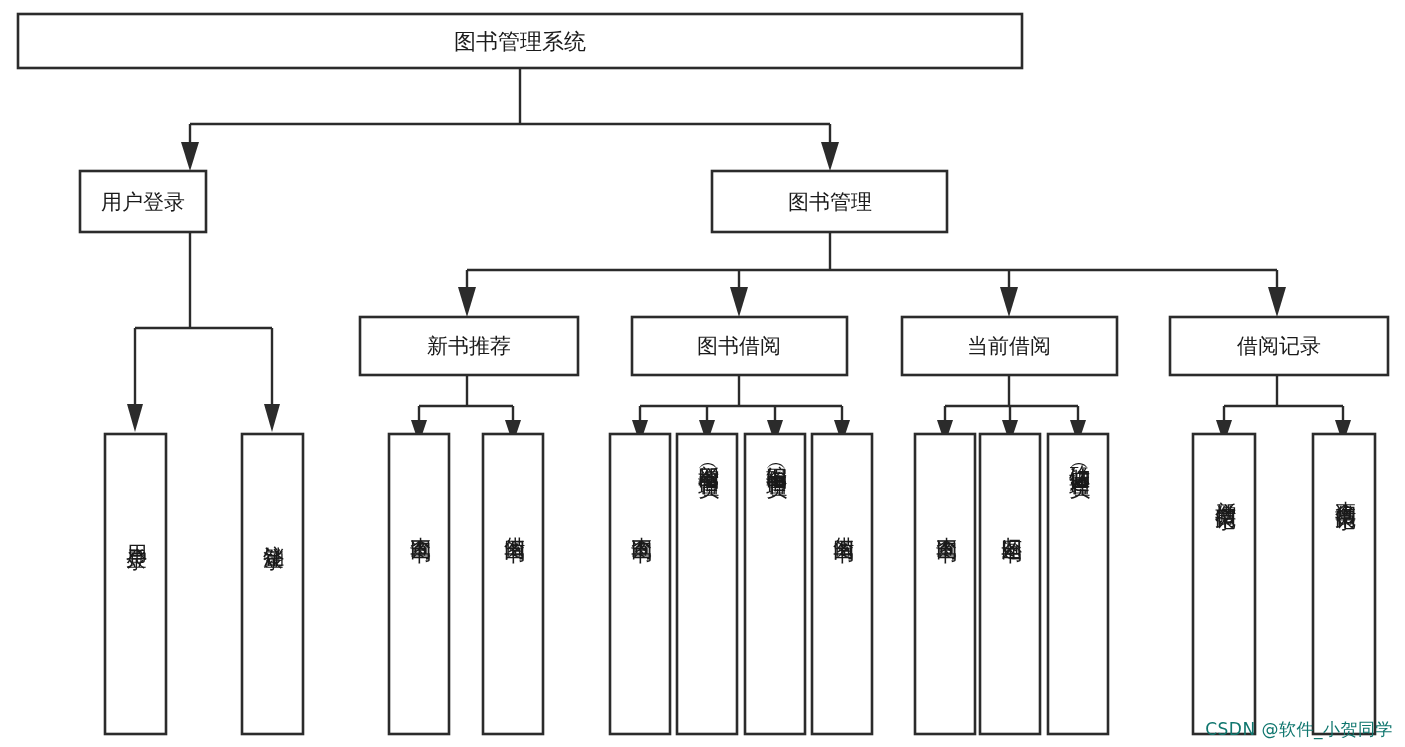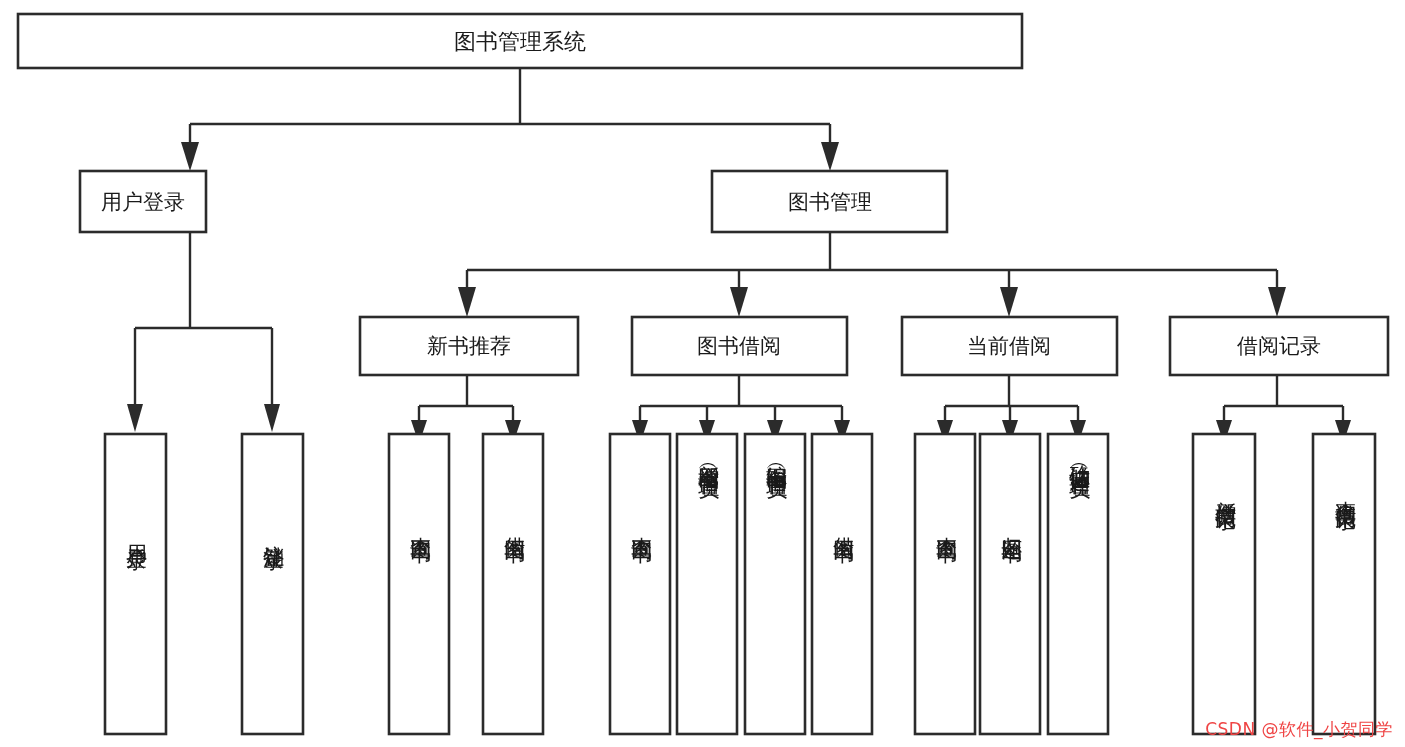--- a/index.html
+++ b/index.html
@@ -66,21 +66,21 @@
     white-space: nowrap;
     text-align: start;
     pointer-events: none;
   }
   .watermark {
     position: absolute;
     right: 12px;
     bottom: 6px;
     font-family: "DejaVu Sans", "Liberation Sans", sans-serif;
     font-size: 17px;
-    color: #ef4444;
+    color: #0f766e;
     letter-spacing: 0.5px;
     white-space: nowrap;
     user-select: none;
   }
 </style>
 </head>
 <body>
 
 <div id="diagram-root">
 

